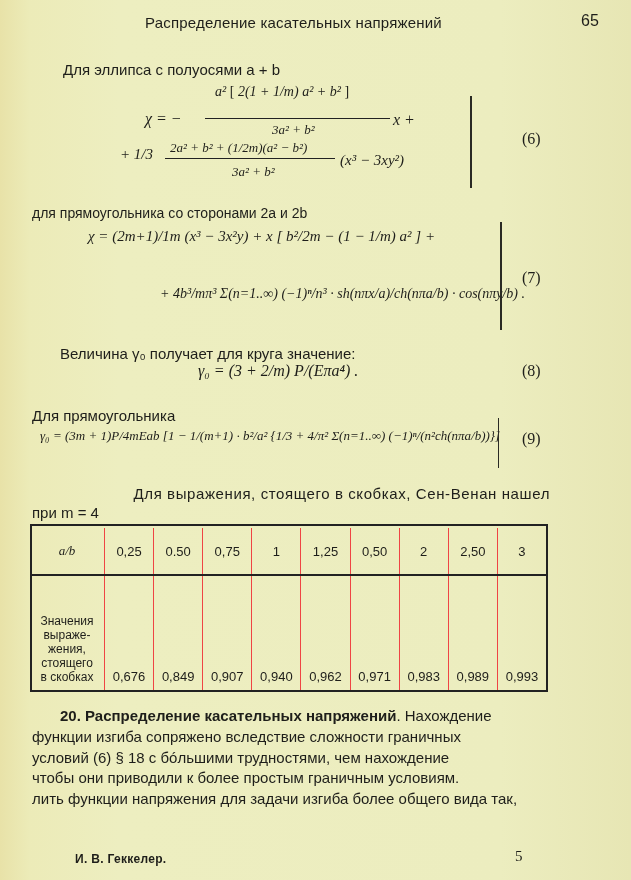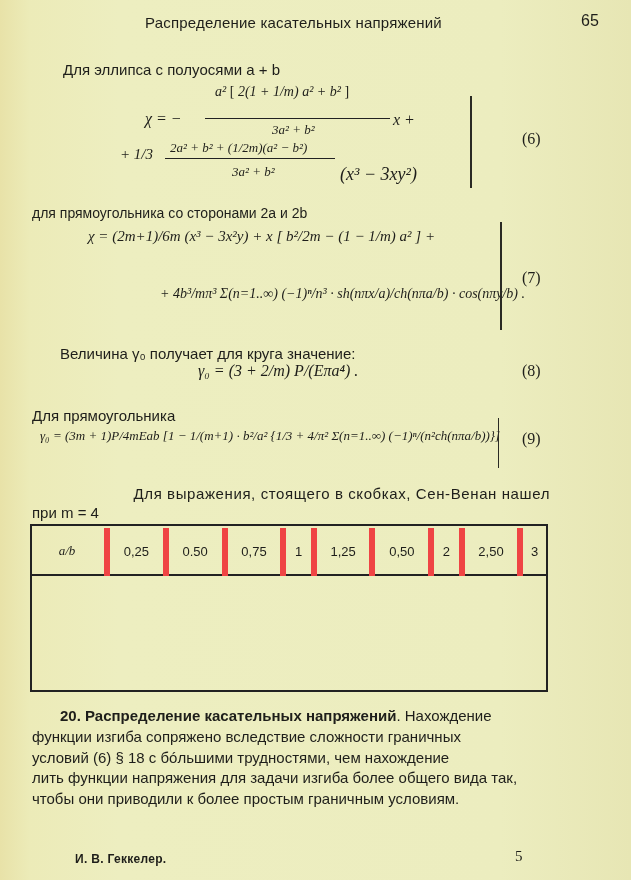--- a/index.html
+++ b/index.html
@@ -13,21 +13,21 @@
   .abs { position: absolute; }
   .sans { font-family: "Liberation Sans", sans-serif; }
   .running-head { top: 14px; left: 145px; font-size: 15px; letter-spacing: 0.2px; }
   .page-num { top: 12px; left: 537px; font-size: 16px; margin-left: 44px; }
   .txt { font-size: 15px; line-height: 19px; }
   .math { font-style: italic; font-family: "Liberation Serif", serif; }
   .up { font-style: normal; }
   .eqno { font-size: 16px; }
   .vbar { position: absolute; width: 2px; background: #2a2a24; }
   table.vals { border-collapse: collapse; position: absolute; top: 528px; left: 30px; width: 516px; font-family: "Liberation Sans", sans-serif; font-size: 13px; }
-  table.vals td { border-left: 6px solid #ef4444; text-align: center; padding: 0 3px; }
+  table.vals td { border-left: 1px solid #ef4444; text-align: center; padding: 0 3px; }
   table.vals td:first-child { border-left: none; }
   table.vals tr.hdr td { height: 46px; border-bottom: 2px solid #222; }
   table.vals tr.row td { height: 108px; vertical-align: bottom; padding-bottom: 6px; }
   .tbl-top { top: 524px; left: 30px; width: 518px; height: 2px; background: #222; }
   .tbl-bot { top: 690px; left: 30px; width: 518px; height: 2px; background: #222; }
   .tbl-left { top: 524px; left: 30px; width: 2px; height: 168px; background: #222; }
   .tbl-right { top: 524px; left: 546px; width: 2px; height: 168px; background: #222; }
   .rowlabel { font-size: 12px; line-height: 14px; text-align: right; }
   .para { font-family: "Liberation Sans", sans-serif; font-size: 15px; line-height: 20.5px; text-align: justify; }
   .footer-author { top: 852px; left: 75px; font-size: 12px; font-weight: bold; font-family: Liberation Sans, sans-serif; letter-spacing: 0.3px; }
@@ -49,28 +49,28 @@
 </div>
 <div class="abs math" style="top:110px;left:145px;font-size:16px;">χ = −</div>
 <div class="abs" style="top:118px;left:205px;width:185px;height:1px;background:#222;"></div>
 <div class="abs math" style="top:122px;left:272px;font-size:13px;">3a² + b²</div>
 <div class="abs math" style="top:111px;left:393px;font-size:16px;">x +</div>
 
 <div class="abs math" style="top:146px;left:120px;font-size:15px;">+ 1/3</div>
 <div class="abs math" style="top:140px;left:170px;font-size:13px;">2a² + b² + (1/2m)(a² − b²)</div>
 <div class="abs" style="top:158px;left:165px;width:170px;height:1px;background:#222;"></div>
 <div class="abs math" style="top:164px;left:232px;font-size:13px;">3a² + b²</div>
-<div class="abs math" style="top:164px;left:340px;font-size:18px;">(x³ − 3xy²)</div>
+<div class="abs math" style="top:152px;left:340px;font-size:15px;">(x³ − 3xy²)</div>
 
 <div class="vbar" style="top:96px;left:470px;height:92px;"></div>
 <div class="abs eqno" style="top:130px;left:522px;">(6)</div>
 
 <div class="abs txt sans" style="top:204px;left:32px;font-size:14px;">для прямоугольника со сторонами 2a и 2b</div>
 
-<div class="abs math" style="top:228px;left:88px;font-size:15px;white-space:nowrap;">χ = (2m+1)/6m (x³ − 3x²y) + x [ b²/2m − (1 − 1/m) a² ] +</div>
+<div class="abs math" style="top:228px;left:88px;font-size:15px;white-space:nowrap;">χ = (2m+1)/1m (x³ − 3x²y) + x [ b²/2m − (1 − 1/m) a² ] +</div>
 <div class="abs math" style="top:286px;left:160px;font-size:14px;white-space:nowrap;">+ 4b³/mπ³ Σ(n=1..∞) (−1)ⁿ/n³ · sh(nπx/a)/ch(nπa/b) · cos(nπy/b) .</div>
 <div class="vbar" style="top:222px;left:500px;height:108px;"></div>
 <div class="abs eqno" style="top:269px;left:522px;">(7)</div>
 
 <div class="abs txt sans" style="top:336px;left:60px;margin-top:8px;">Величина γ₀ получает для круга значение:</div>
 <div class="abs math" style="top:362px;left:198px;font-size:16px;white-space:nowrap;">γ₀ = (3 + 2/m) P/(Eπa⁴) .</div>
 <div class="abs eqno" style="top:362px;left:522px;">(8)</div>
 
 <div class="abs txt sans" style="top:406px;left:32px;text-align:center;">Для прямоугольника</div>
 <div class="abs math" style="top:428px;left:40px;font-size:13px;white-space:nowrap;width:460px;overflow:hidden;">γ₀ = (3m + 1)P/4mEab [1 − 1/(m+1) · b²/a² {1/3 + 4/π² Σ(n=1..∞) (−1)ⁿ/(n²ch(nπa/b))}]</div>
@@ -90,28 +90,46 @@
     <td>0,25</td>
     <td>0.50</td>
     <td>0,75</td>
     <td>1</td>
     <td>1,25</td>
     <td>0,50</td>
     <td>2</td>
     <td>2,50</td>
     <td>3</td>
   </tr>
+  <tr class="row">
+    <td class="rowlabel">
+      <div>Значения</div>
+      <div>выраже-</div>
+      <div>жения,</div>
+      <div>стоящего</div>
+      <div>в скобках</div>
+    </td>
+    <td>0,676</td>
+    <td>0,849</td>
+    <td>0,907</td>
+    <td>0,940</td>
+    <td>0,962</td>
+    <td>0,971</td>
+    <td>0,983</td>
+    <td>0,989</td>
+    <td>0,993</td>
+  </tr>
 </tbody>
   </table>
 <div class="abs tbl-bot"></div>
 
 <div class="abs para" style="top:706px;left:60px;width:490px;">
   <b>20. Распределение касательных напряжений</b><span>. </span><span>Нахождение</span>
 </div>
 <div class="abs para" style="top:727px;left:32px;width:518px;">
   <div>функции изгиба сопряжено вследствие сложности граничных</div>
   <div>условий (6) § 18 с бóльшими трудностями, чем нахождение</div>
+  <div>чтобы они приводили к более простым граничным условиям.</div>
   <div>лить функции напряжения для задачи изгиба более общего вида так,</div>
-  <div>чтобы они приводили к более простым граничным условиям.</div>
 </div>
 
 <div class="abs footer-author">И. В. Геккелер.</div>
 <div class="abs footer-sig">5</div>
 
 </body></html>

